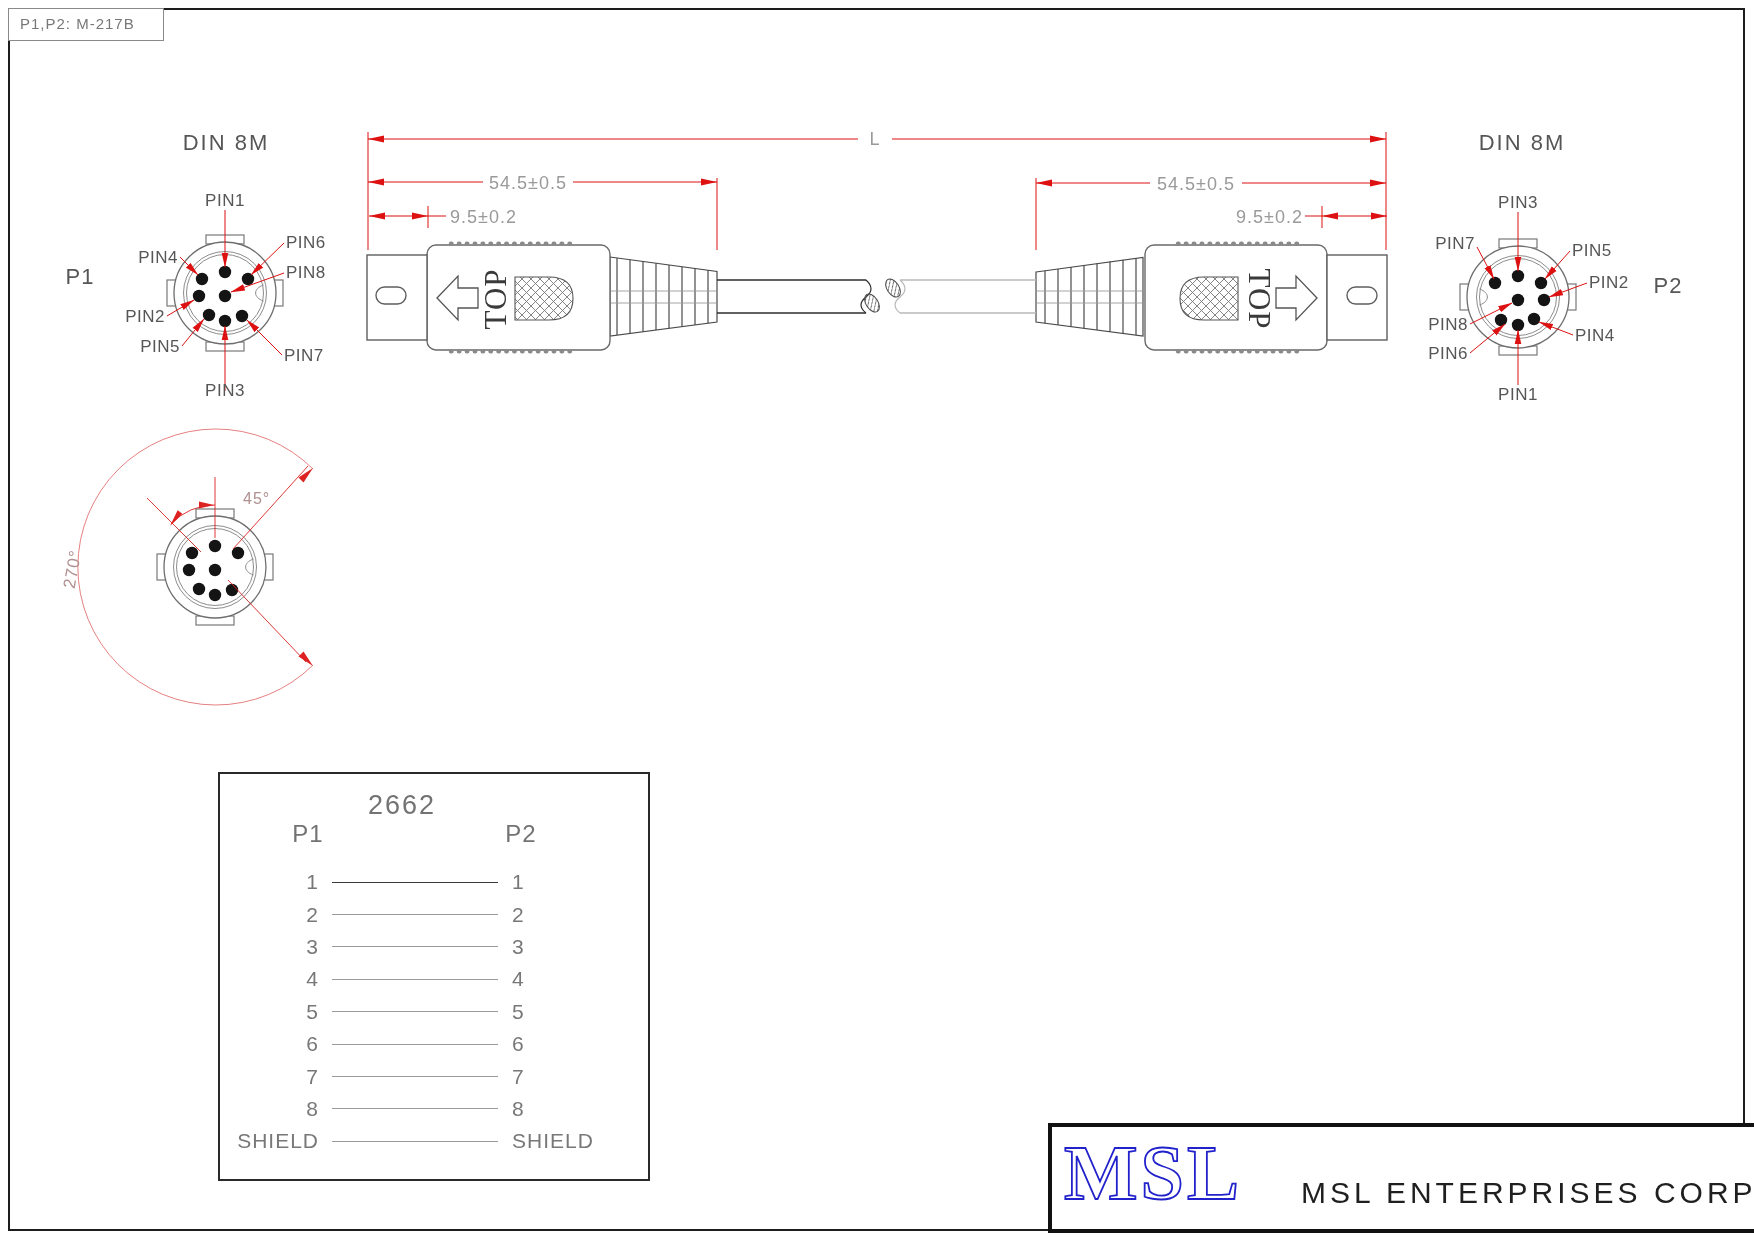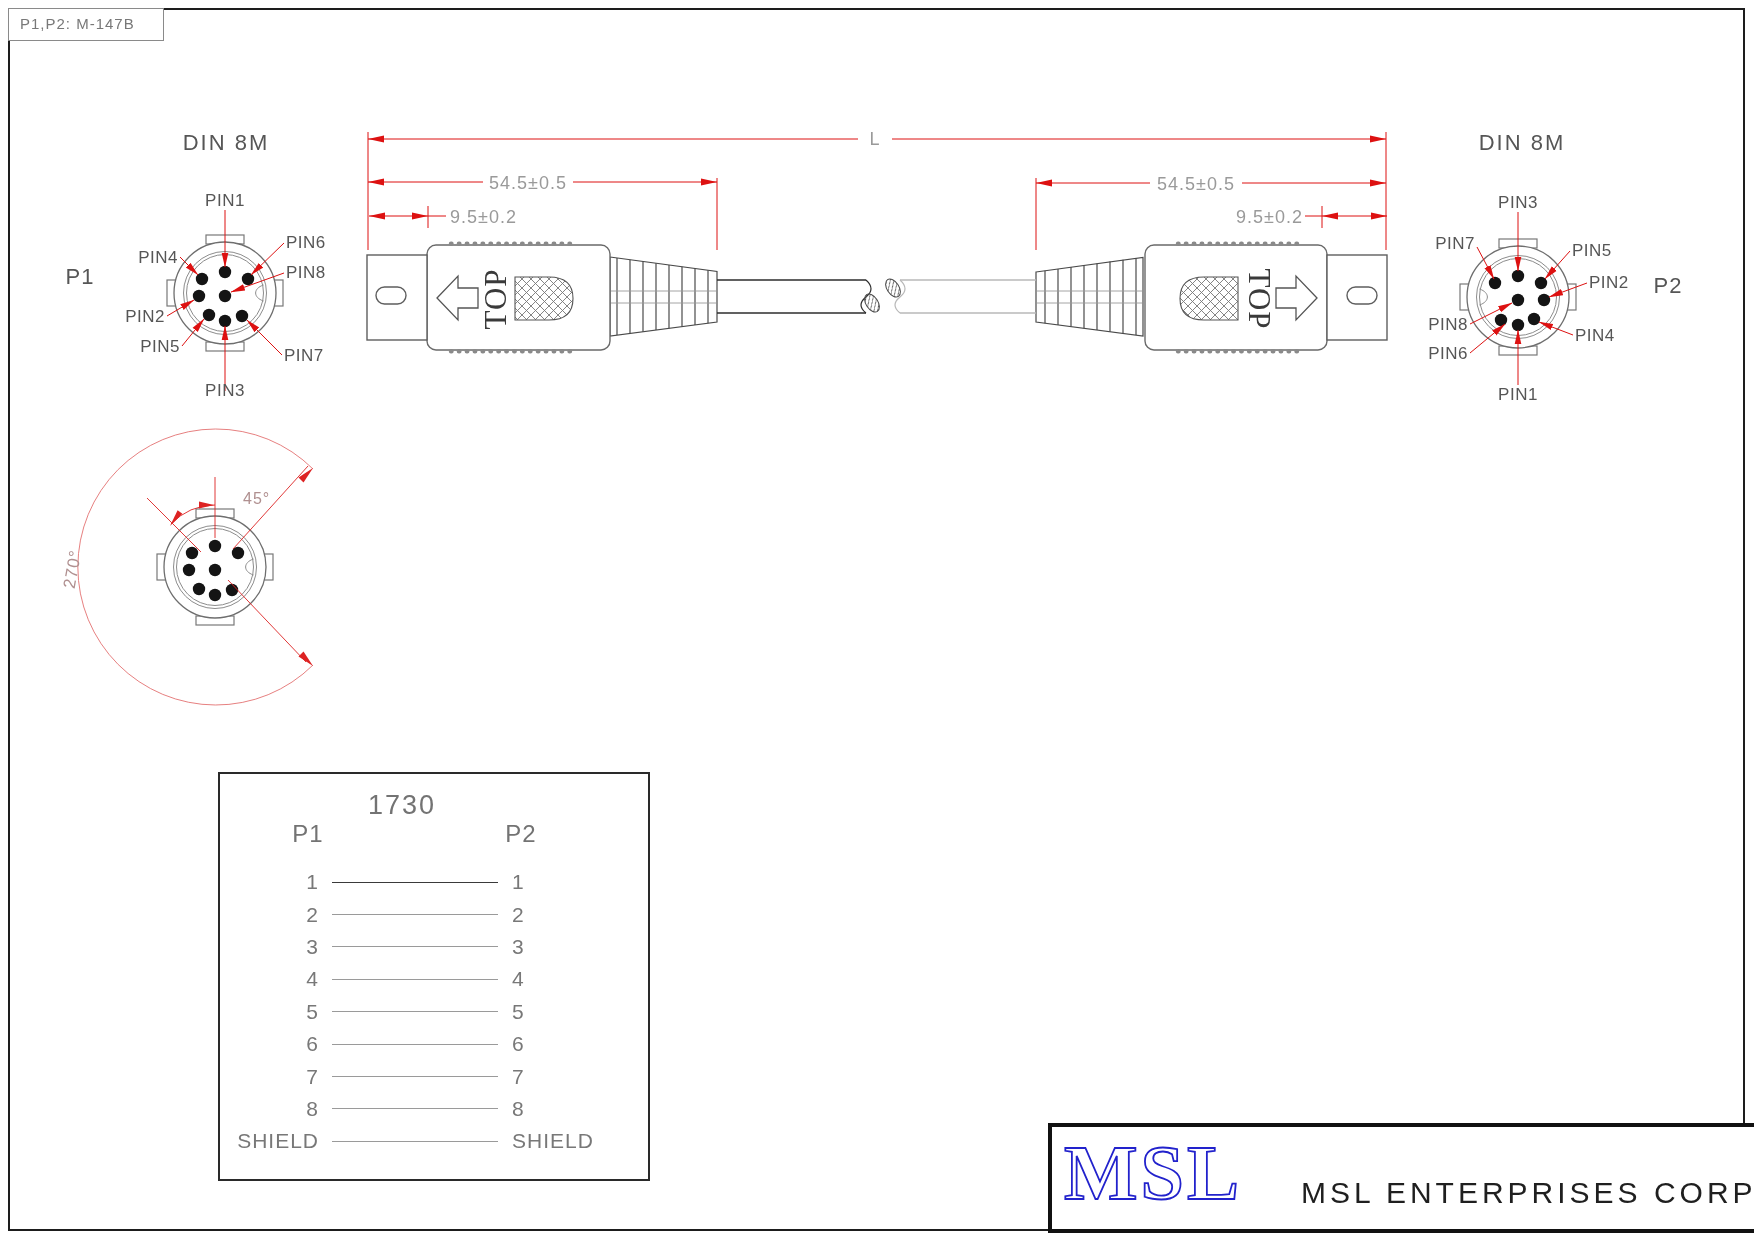--- a/index.html
+++ b/index.html
@@ -33,21 +33,21 @@
   .brandname{font-size:30px;color:#1f1f1f;letter-spacing:4px;margin-left:14px;margin-bottom:7px;
         font-family:"Liberation Sans",sans-serif;white-space:nowrap;}
 </style>
 </head>
 <body>
 
 <div class="page">
   <div class="pageborder"></div>
 
   <div class="titlebox">
-    <span>P1,P2: M-147B</span>
+    <span>P1,P2: M-217B</span>
   </div>
 
   <svg width="1754" height="1240" viewBox="0 0 1754 1240" style="position:absolute;left:0;top:0;">
     <defs>
       <pattern id="xh" width="9" height="9" patternUnits="userSpaceOnUse">
         <path d="M0,0 L9,9 M9,0 L0,9" stroke="#777" stroke-width="0.9" fill="none"></path>
       </pattern>
       <pattern id="hh" width="5" height="5" patternUnits="userSpaceOnUse">
         <path d="M0,5 L5,0" stroke="#555" stroke-width="1" fill="none"></path>
       </pattern>
@@ -250,21 +250,21 @@
         <polygon points="313,666 303.5,651.5 298.5,656.5"></polygon>
         <polygon points="170,526 182.4,513.8 177.6,510.2"></polygon>
         <polygon points="214,505 199,501.5 199,508.5"></polygon>
       </g>
       <text x="243" y="504" text-anchor="start" font-size="16" fill="#b09090" letter-spacing="1">45°</text>
       <text x="78" y="570" text-anchor="middle" font-size="17" fill="#b09090" letter-spacing="1" transform="rotate(-80 78 570)">270°</text>
     </g>
   </svg>
 
   <div class="wtable">
-    <div class="wtitle">1730</div>
+    <div class="wtitle">2662</div>
     <div class="whead h1">P1</div>
     <div class="whead h2">P2</div>
     <div class="wrows">
       <div class="wrow first">
           <span class="wl">1</span>
           <span class="wire"></span>
           <span class="wr">1</span>
         </div>
       <div class="wrow">
           <span class="wl">2</span>

